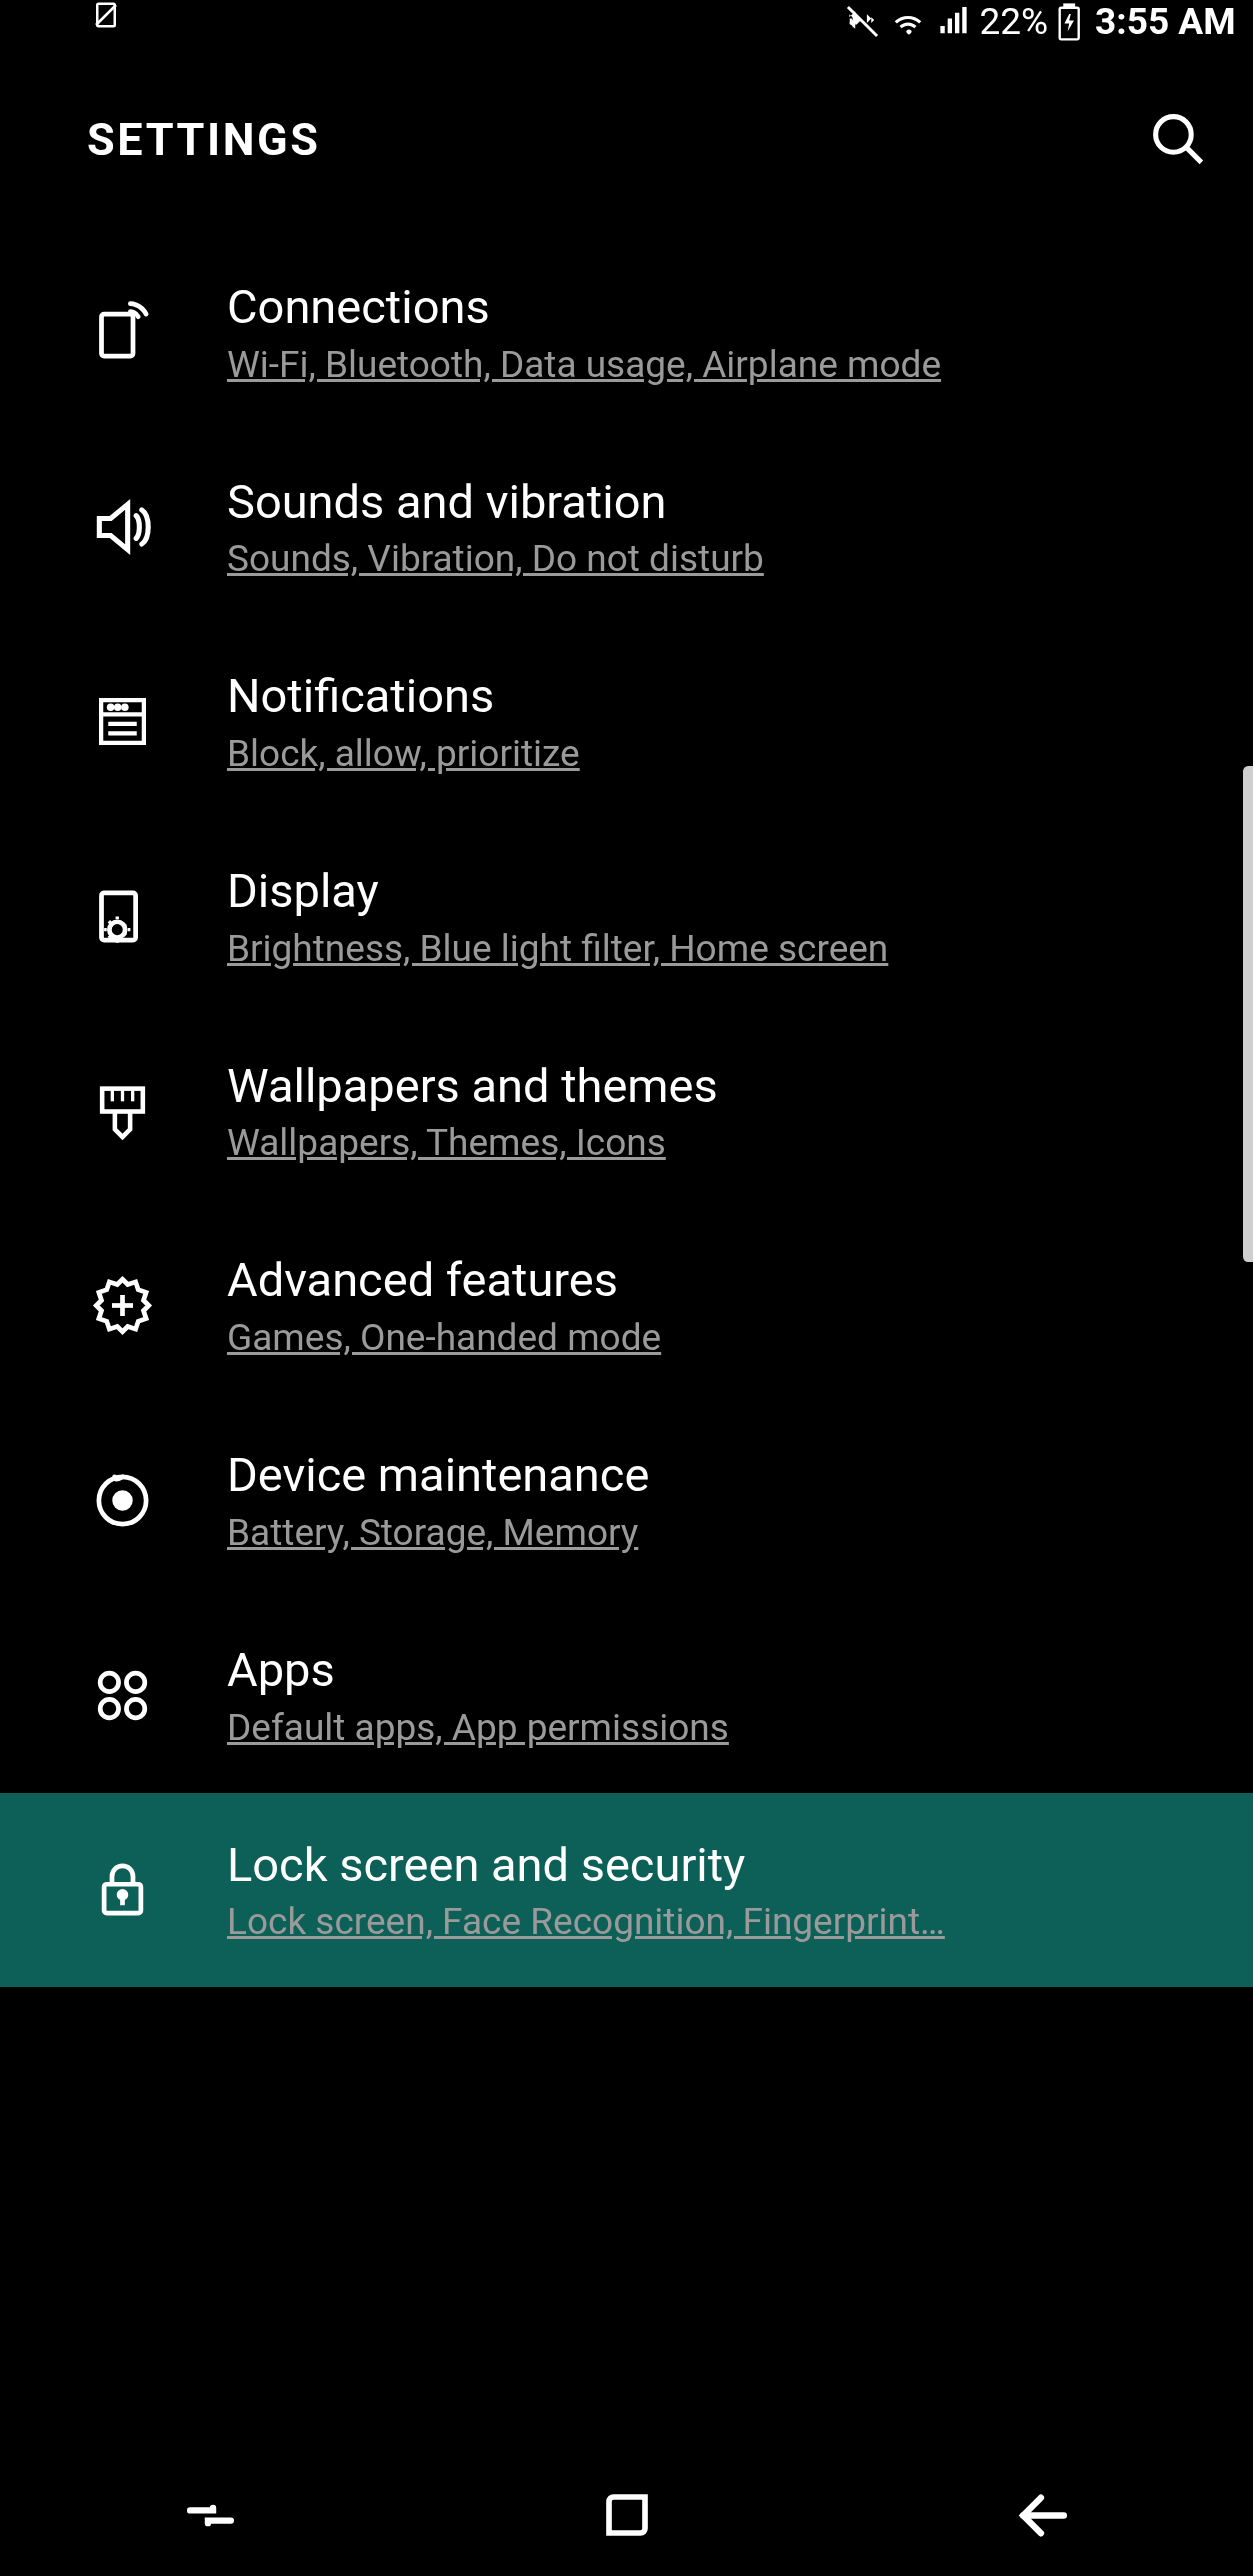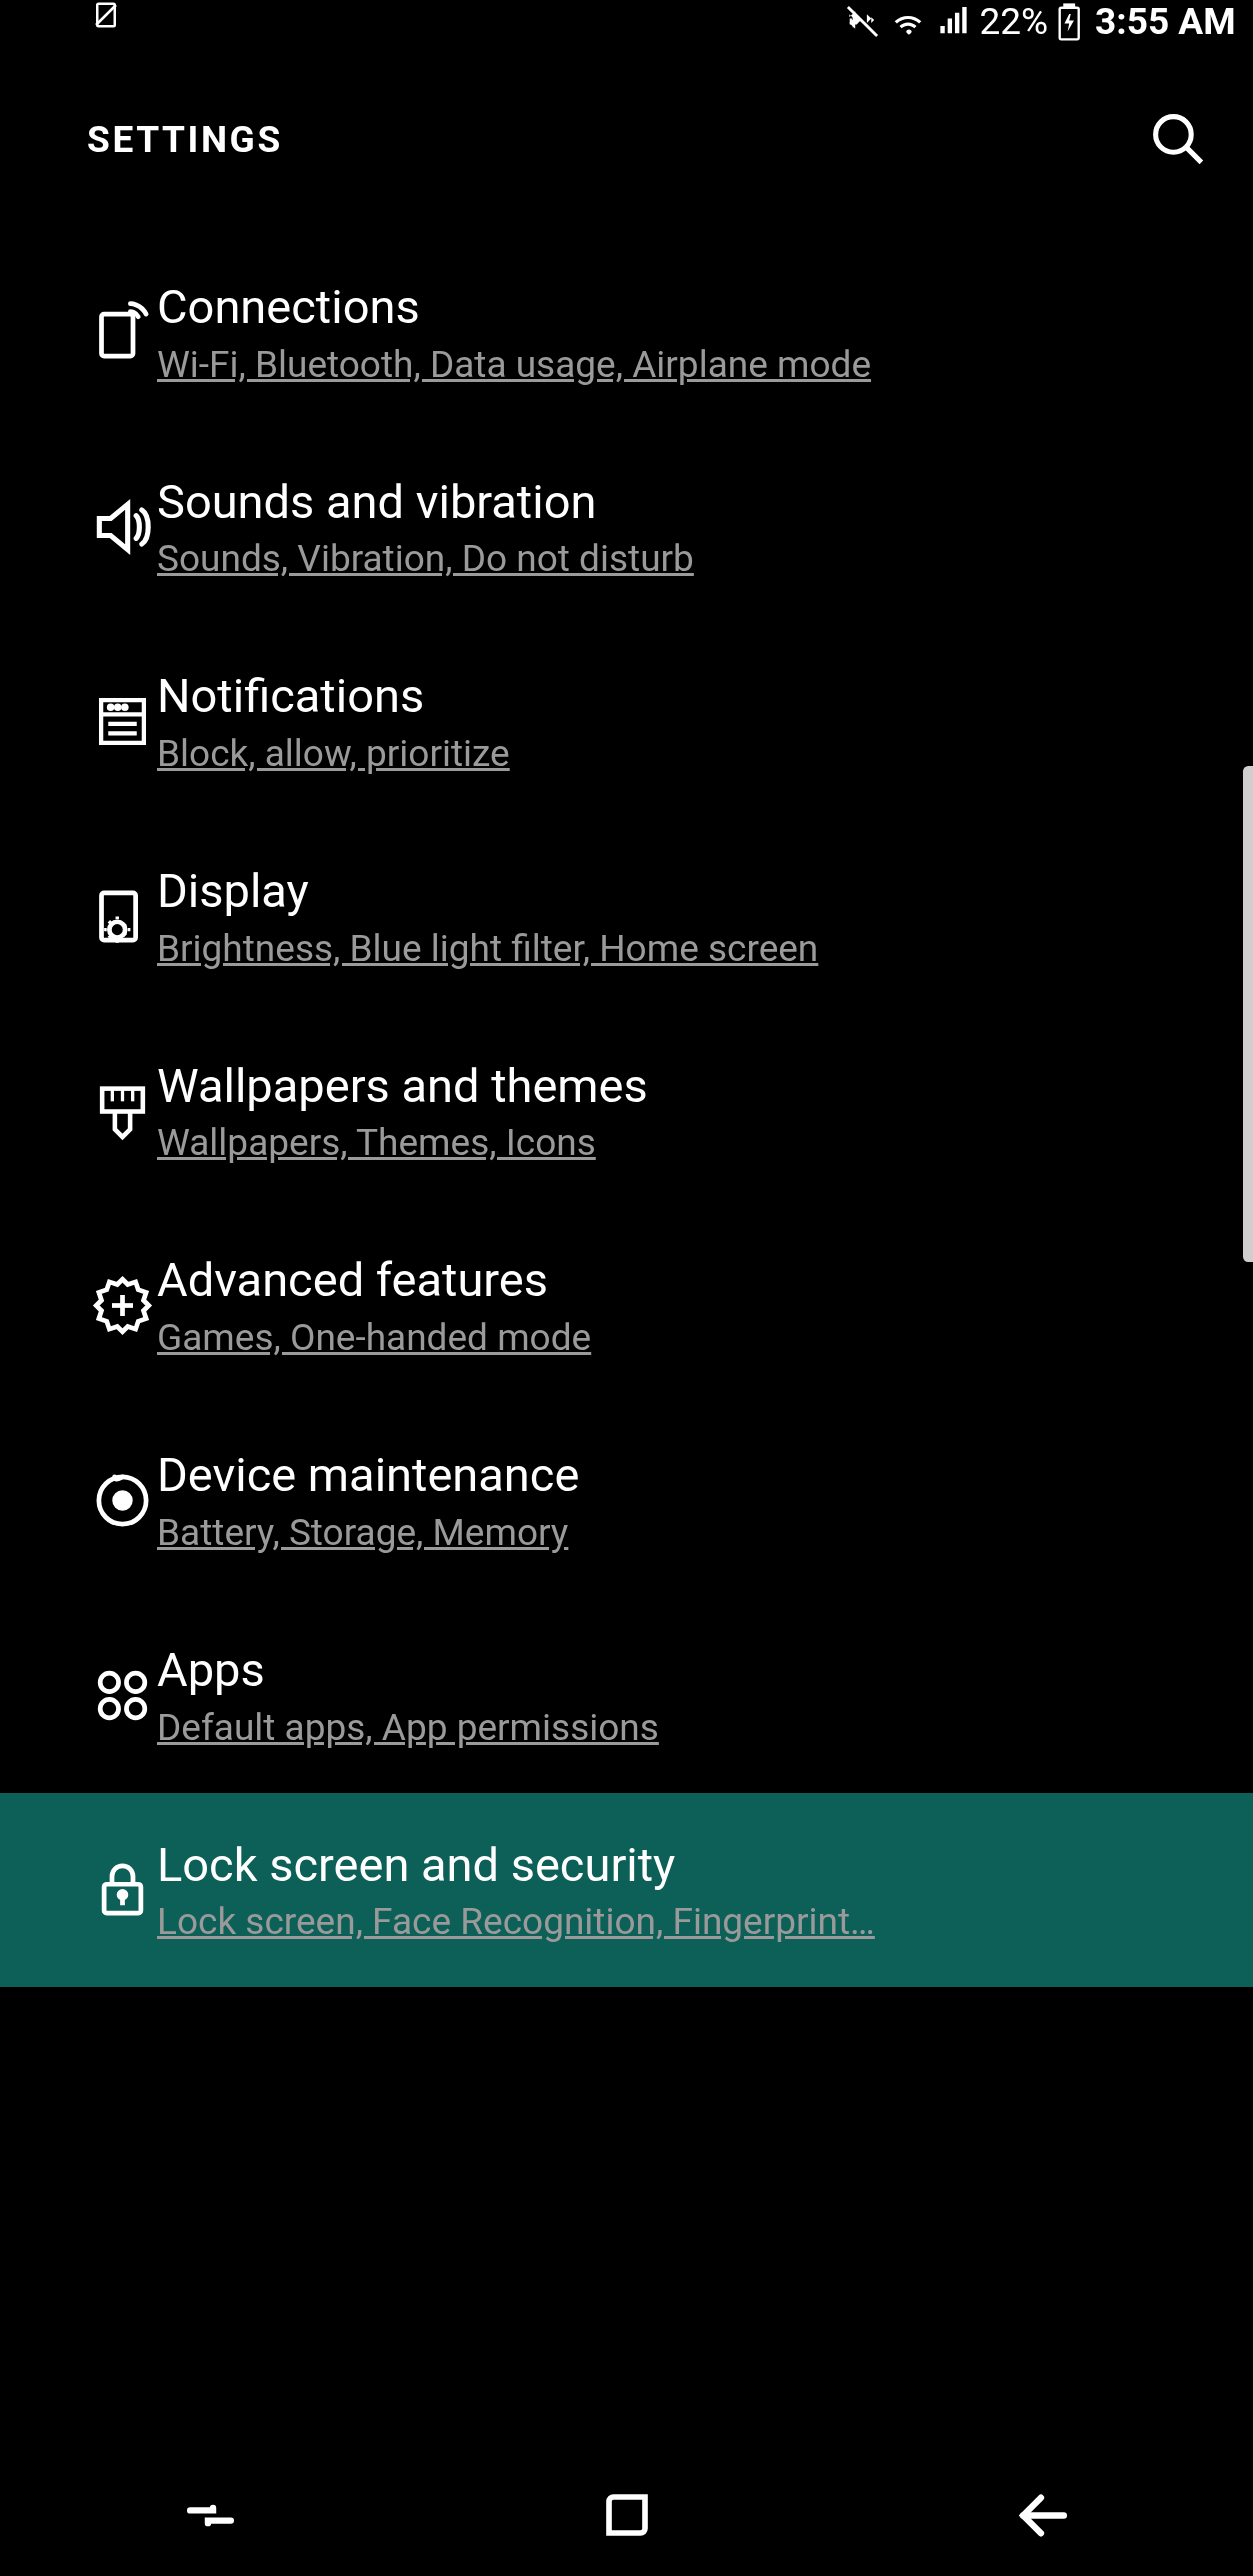--- a/index.html
+++ b/index.html
@@ -5,24 +5,24 @@
   * { margin: 0; padding: 0; box-sizing: border-box; }
   html, body { width: 1253px; height: 2576px; background: #000; font-family: -apple-system, BlinkMacSystemFont, 'Segoe UI', Roboto, sans-serif; overflow: hidden; }
   
   .status-bar { height: 70px; display: flex; justify-content: space-between; align-items: flex-start; padding: 0 17.4px; color: #fff; }
   .status-left { display: flex; align-items: center; gap: 7px; padding-left: 74px; }
   .status-right { display: flex; align-items: center; gap: 8.7px; }
   .status-time { font-size: 37px; font-weight: 700; margin-left: 5.2px; }
   .battery-pct { font-size: 37px; font-weight: 400; }
   
   .header { display: flex; justify-content: space-between; align-items: center; padding: 39px 44px 39px 87px; }
-  .header-title { font-size: 37px; font-weight: 700; letter-spacing: 2.6px; color: #fff; }
+  .header-title { font-size: 45px; font-weight: 700; letter-spacing: 2.6px; color: #fff; }
   
   .list { padding-top: 26px; }
-  .item { display: flex; align-items: center; padding: 44px 44px 44px 87px; }
+  .item { display: flex; align-items: center; padding: 44px 44px 44px 87px; gap: 70px; }
   .item.highlighted { background: #0d6058; }
   .item-icon { width: 70px; height: 70px; flex-shrink: 0; display: flex; align-items: center; justify-content: center; }
   .item-text { flex: 1; display: flex; flex-direction: column; gap: 8.7px; overflow: hidden; }
   .item-title { font-size: 47px; font-weight: 400; color: #fff; }
   .item-sub { font-size: 37px; font-weight: 400; color: #9a9a9a; white-space: nowrap; overflow: hidden; text-overflow: ellipsis; text-decoration: underline; }
   
   .scrollbar { position: absolute; right: 0; top: 766px; width: 10.4px; height: 496px; background: #cfcfcf; border-radius: 5.2px 0 0 5.2px; }
   
   .nav-bar { position: absolute; bottom: 0; left: 0; right: 0; height: 122px; background: #000; display: flex; justify-content: space-around; align-items: center; }
   

